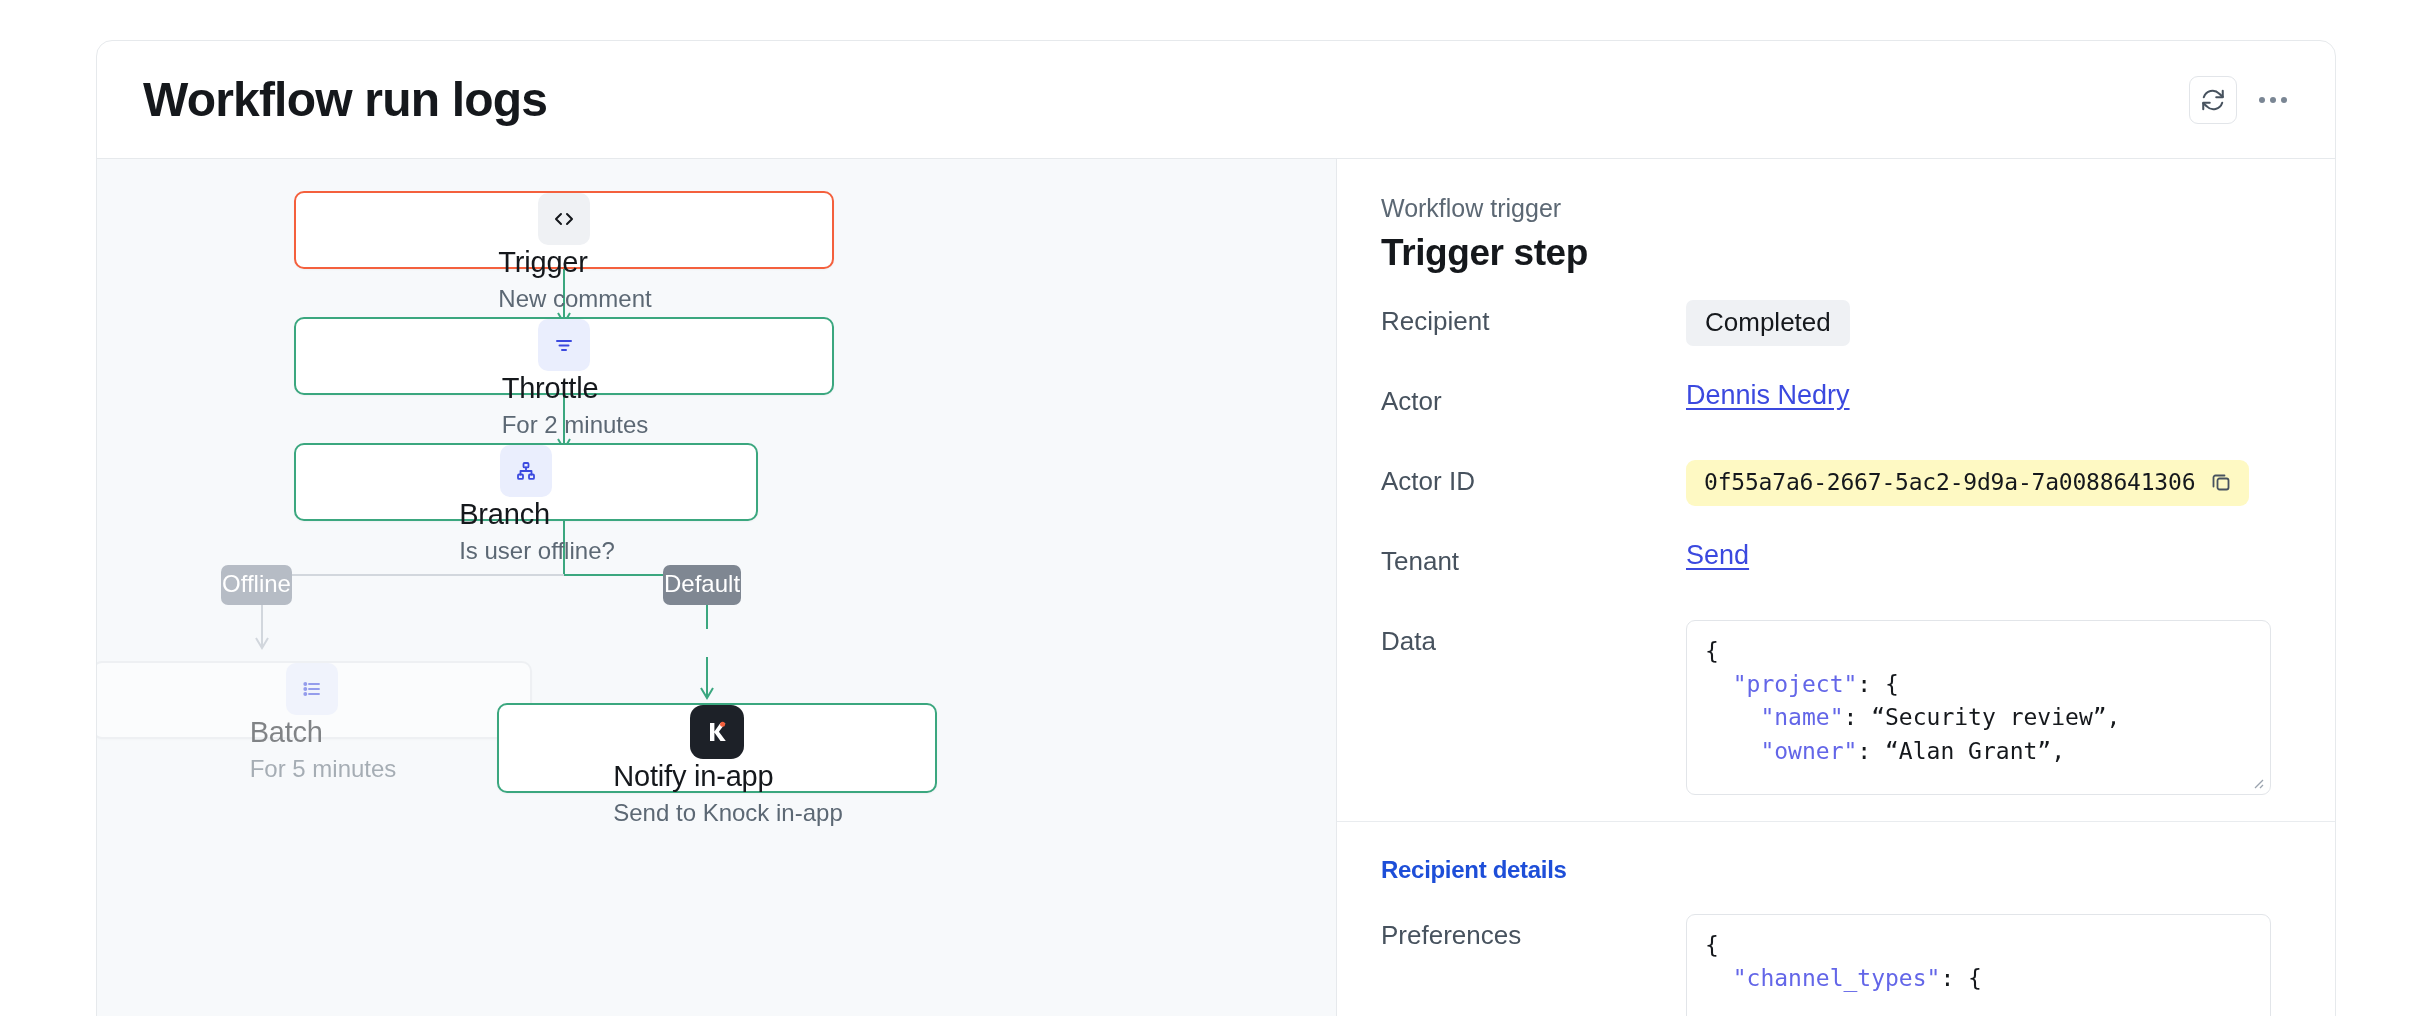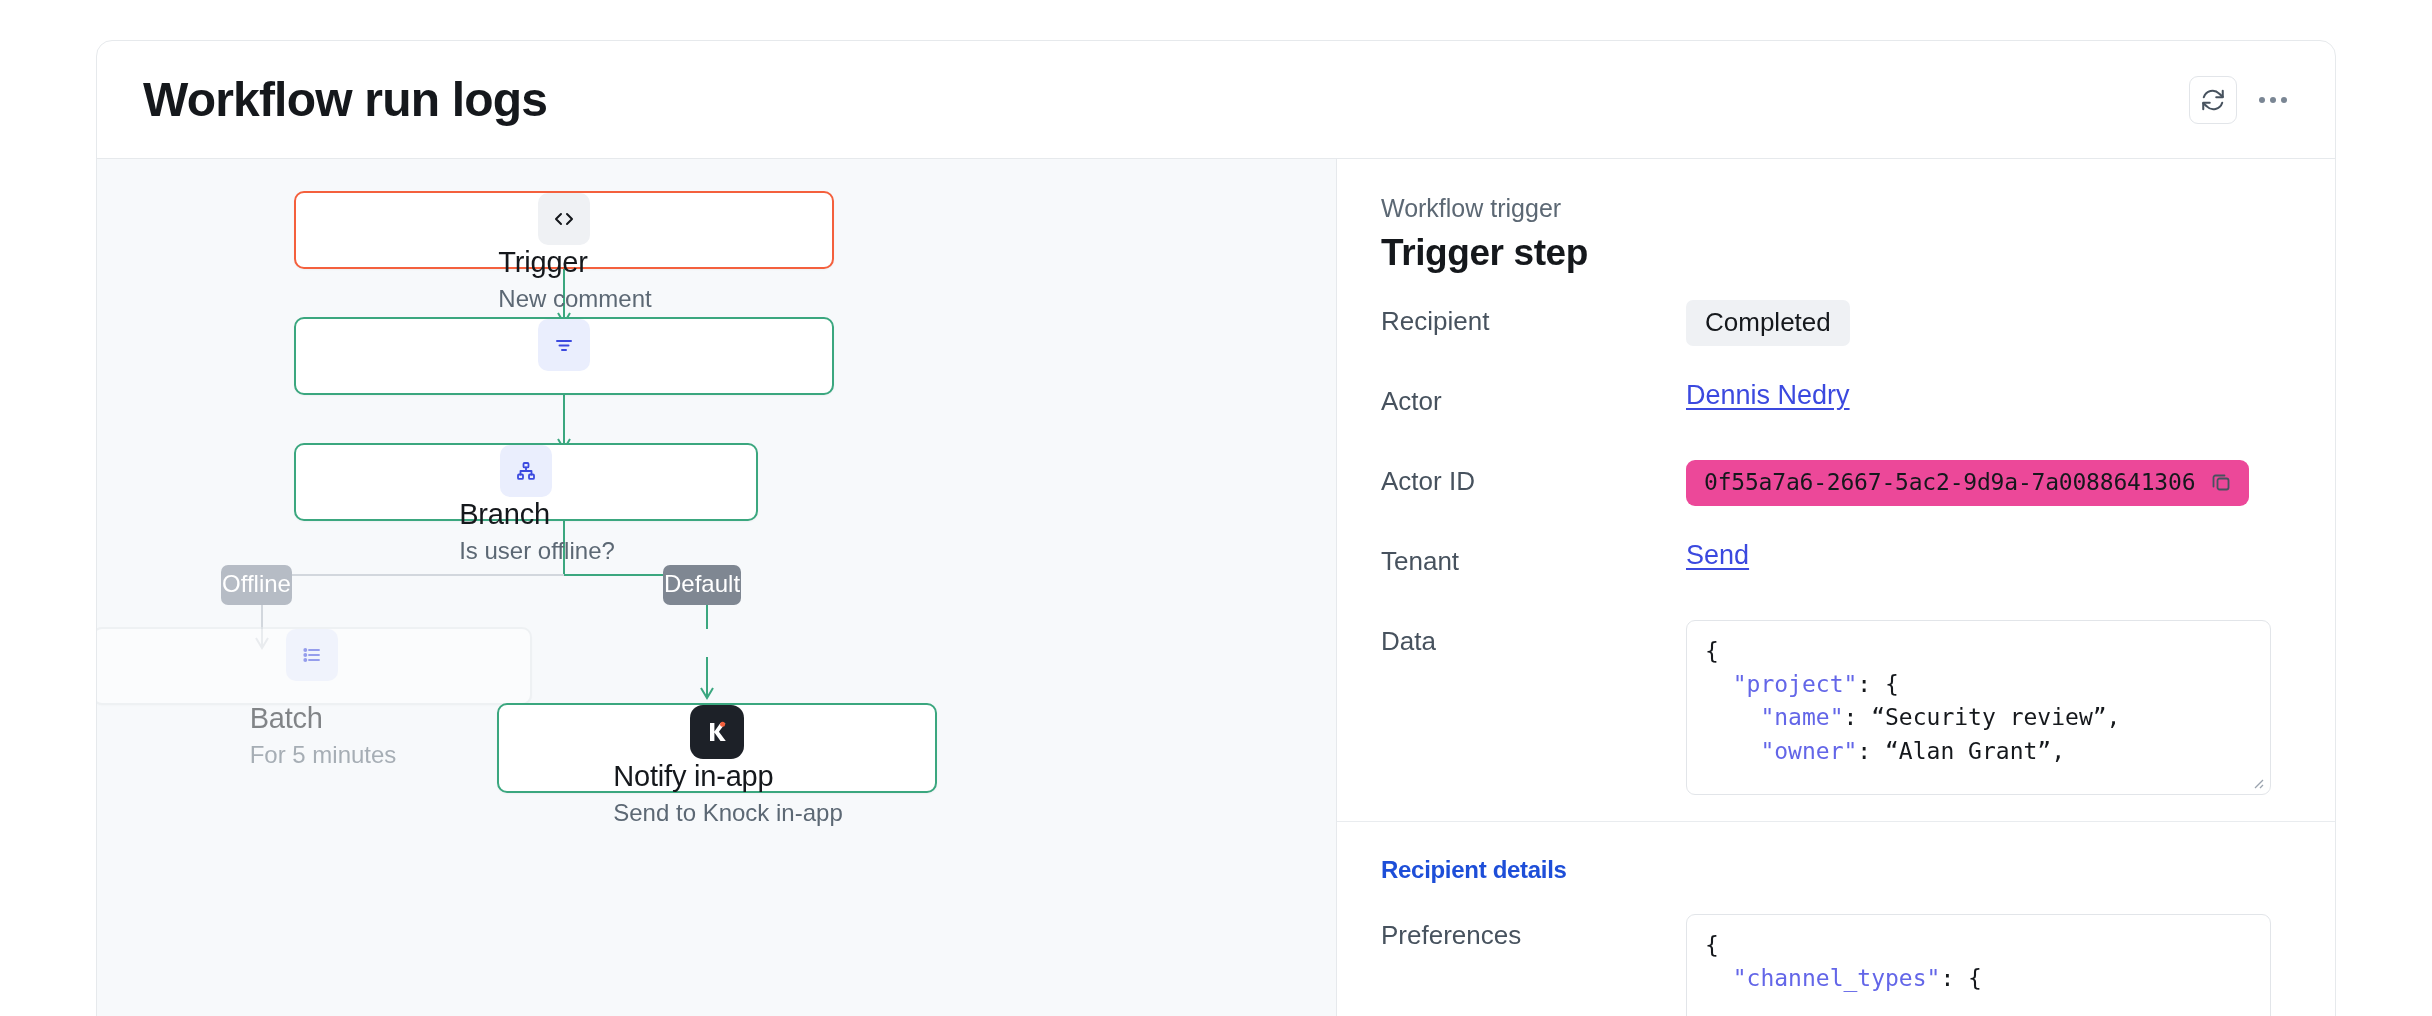--- a/index.html
+++ b/index.html
@@ -175,21 +175,21 @@
     display: inline-block;
   }
   .link {
     font-size: 27px;
     color: #3B49DF;
     text-decoration: underline;
     text-underline-offset: 4px;
     cursor: pointer;
   }
   .mono-chip {
-    background: #ec4899;
+    background: #fef9c3;
     border-radius: 9px;
     display: flex;
     align-items: center;
     gap: 14px;
     padding: 9px 16px 11px 18px;
   }
   .mono-chip span {
     font-family: "DejaVu Sans Mono", monospace;
     font-size: 23px;
     color: #15181C;
@@ -294,41 +294,45 @@
         </div>
 
         <div class="node" style="left:197px;top:158px;width:540px;height:78px;">
           <div class="node-icon blue">
             <svg width="24" height="24" viewBox="0 0 24 24" fill="none" stroke="#3B49DF" stroke-width="2" stroke-linecap="round">
               <line x1="5" y1="8" x2="19" y2="8"></line>
               <line x1="7.5" y1="12.5" x2="16.5" y2="12.5"></line>
               <line x1="10" y1="17" x2="14" y2="17"></line>
             </svg>
           </div>
+          <div class="node-text">
+            <div class="node-title">Throttle</div>
+            <div class="node-sub">For 2 minutes</div>
+          </div>
         </div>
 
         <div class="node" style="left:197px;top:284px;width:464px;height:78px;">
           <div class="node-icon blue">
             <svg width="24" height="24" viewBox="0 0 24 24" fill="none" stroke="#3B49DF" stroke-width="1.8" stroke-linecap="round" stroke-linejoin="round">
               <rect x="9.5" y="4" width="5" height="4.4" rx="1"></rect>
               <rect x="4" y="15.5" width="5" height="4.4" rx="1"></rect>
               <rect x="15" y="15.5" width="5" height="4.4" rx="1"></rect>
               <path d="M12 8.4 V12 M6.5 15.5 V12 H17.5 V15.5"></path>
             </svg>
           </div>
           <div class="node-text">
             <div class="node-title">Branch</div>
             <div class="node-sub">Is user offline?</div>
           </div>
         </div>
 
         <div class="badge" style="left:124px;top:398px;">Offline</div>
         <div class="badge dark" style="left:566px;top:398px;">Default</div>
 
-        <div class="node muted" style="left:-5px;top:468px;width:440px;height:78px;gap:20px;">
+        <div class="node muted" style="left:-5px;top:502px;width:440px;height:78px;">
           <div class="node-icon blue">
             <svg width="24" height="24" viewBox="0 0 24 24" fill="none" stroke="#3B49DF" stroke-width="1.9" stroke-linecap="round">
               <line x1="9" y1="7" x2="19" y2="7"></line>
               <line x1="9" y1="12" x2="19" y2="12"></line>
               <line x1="9" y1="17" x2="19" y2="17"></line>
               <circle cx="5.3" cy="7" r="1"></circle>
               <circle cx="5.3" cy="12" r="1"></circle>
               <circle cx="5.3" cy="17" r="1"></circle>
             </svg>
           </div>

